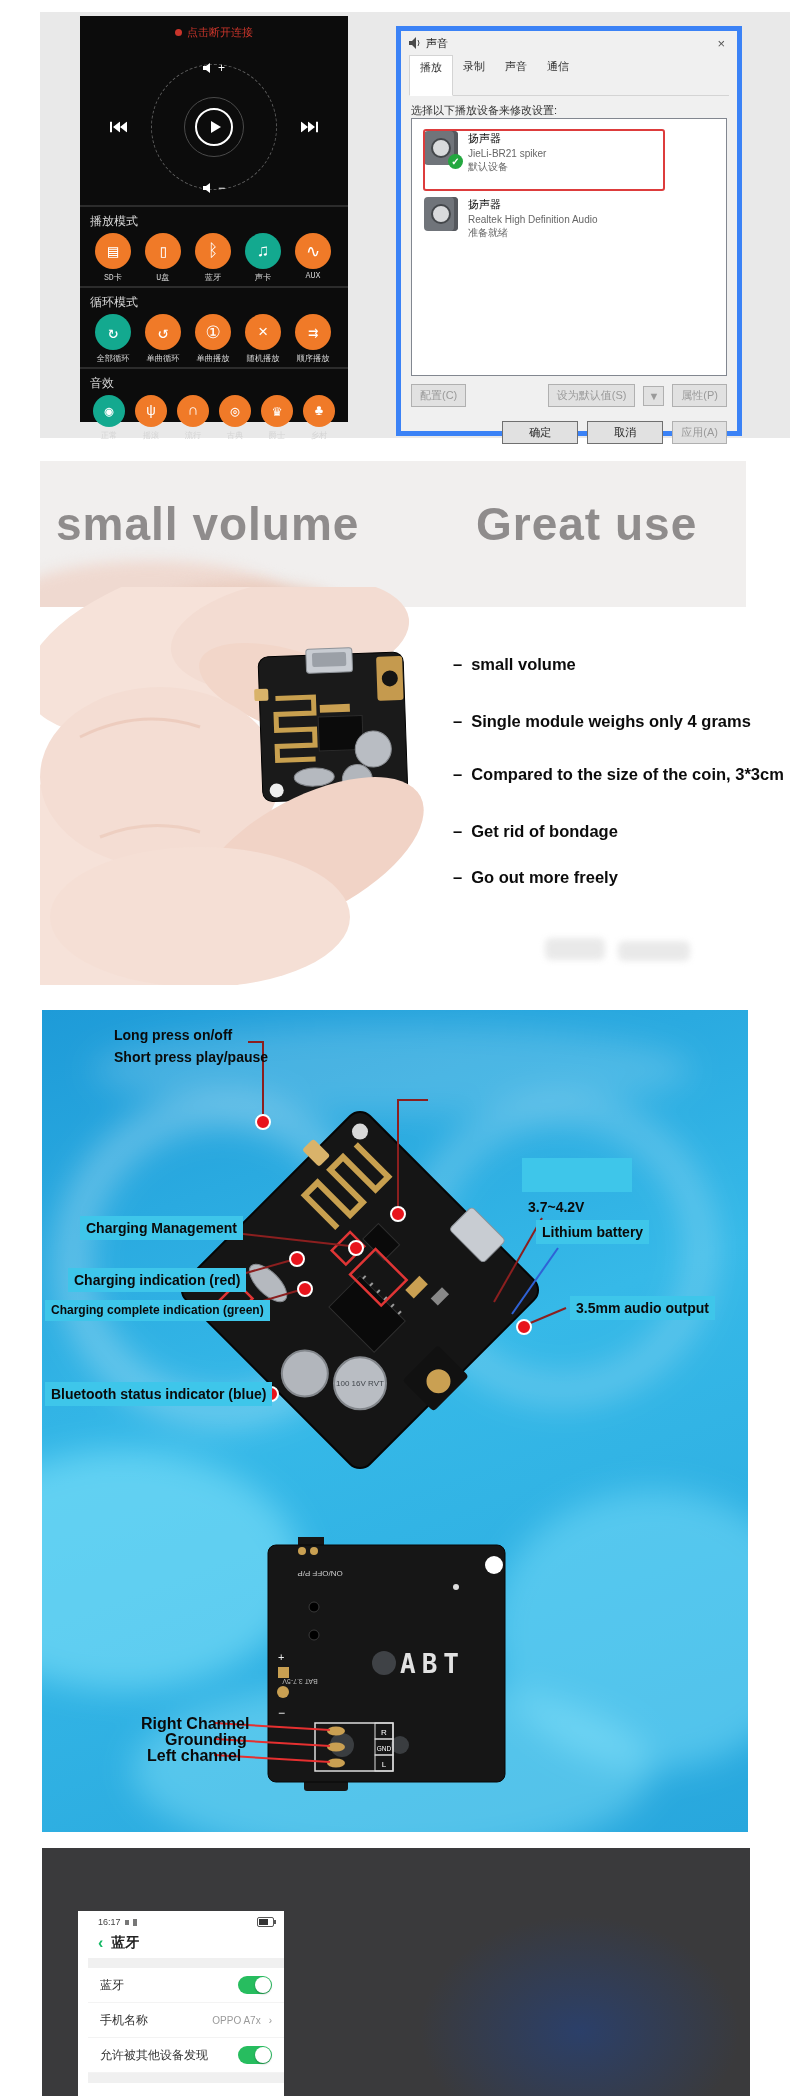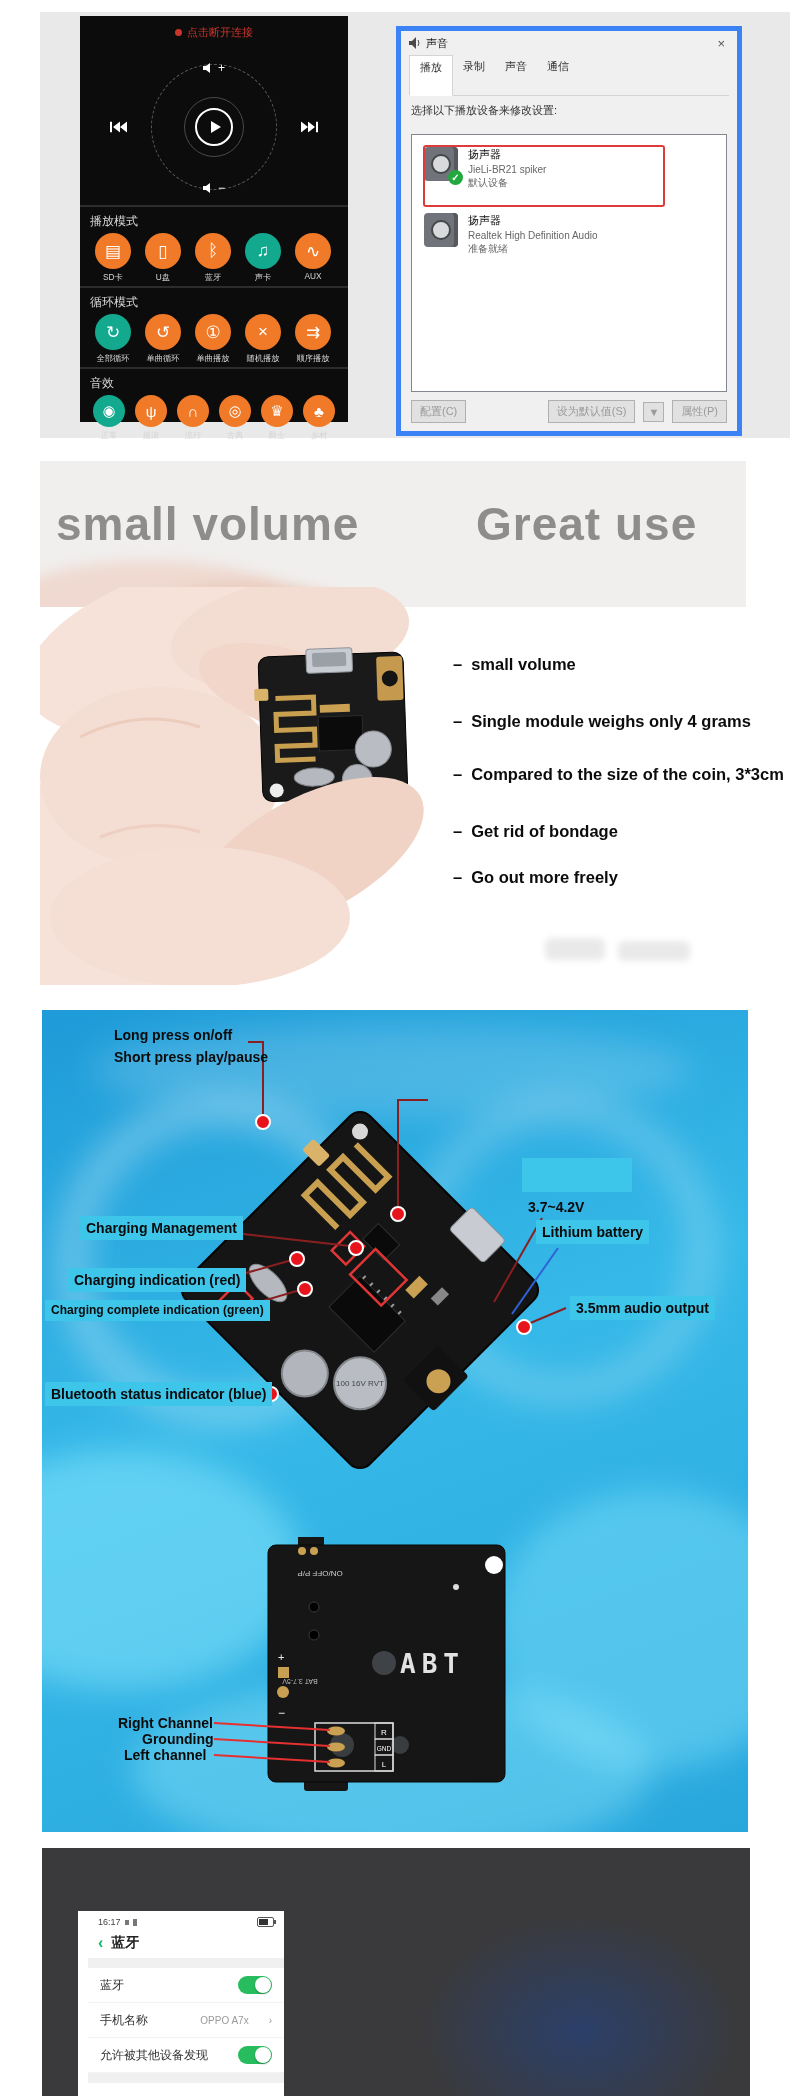--- a/index.html
+++ b/index.html
@@ -18,40 +18,40 @@
   .ring.inner{width:58px;height:58px;border:1px solid #4a4a4a;}
   .playbtn{position:absolute;left:50%;top:50%;transform:translate(-50%,-50%);width:34px;height:34px;
            border:2px solid #fff;border-radius:50%;display:flex;align-items:center;justify-content:center;cursor:pointer;}
   .tri{width:0;height:0;border-left:10px solid #fff;border-top:6px solid transparent;border-bottom:6px solid transparent;margin-left:3px;}
   .ctrl{position:absolute;color:#fff;font-size:12px;display:flex;align-items:center;gap:2px;}
   .ctrl svg{display:block;}
   .c-volup{top:12px;left:50%;transform:translateX(-50%);}
   .c-voldn{bottom:10px;left:50%;transform:translateX(-50%);}
   .c-prev{left:30px;top:50%;transform:translateY(-50%);}
   .c-next{right:30px;top:50%;transform:translateY(-50%);}
-  .pblock{border-top:2px solid #2c2c2c;padding:4px 8px 2px;}
+  .pblock{border-top:2px solid #2c2c2c;padding:4px 8px 2px;font-family:Liberation Mono, monospace;}
   .phead{font-size:12px;color:#d8d8d8;margin:2px 0 3px 2px;}
   .icons{display:flex;}
   .icn{width:50px;text-align:center;cursor:pointer;}
   .icons.six .icn{width:42px;}
   .circ{width:36px;height:36px;border-radius:50%;margin:0 auto;display:flex;align-items:center;
         justify-content:center;font-size:17px;color:#fff;}
   .icons.six .circ{width:32px;height:32px;font-size:15px;}
   .orange{background:#f07a28;}
   .teal{background:#13a98f;}
   .ilbl{display:block;font-size:9px;color:#d5d5d5;margin-top:2px;white-space:nowrap;transform:scale(.92);}
 
   .dialog{position:absolute;left:356px;top:14px;width:336px;height:400px;background:#f0f0f0;
           border:5px solid #3b82f6;font-size:11px;color:#222;}
   .d-title{height:24px;display:flex;align-items:center;padding:0 8px;gap:5px;}
   .d-close{margin-left:auto;color:#555;font-size:13px;cursor:pointer;padding:0 4px;}
   .tabs{display:flex;margin:0 8px;border-bottom:1px solid #d4d4d4;}
   .tab{padding:4px 10px 20px;cursor:pointer;color:#333;}
   .tab.active{background:#fff;border:1px solid #d4d4d4;border-bottom:1px solid #fff;margin-bottom:-1px;}
-  .instr{padding:7px 10px 16px;color:#333;}
+  .instr{padding:7px 10px 0;color:#333;}
   .lbox{margin:0 10px;height:240px;background:#fff;border:1px solid #828790;position:relative;padding:8px;}
   .dev{display:flex;gap:10px;margin-bottom:12px;position:relative;padding:4px 4px 6px;}
   .dev-ic{position:relative;width:34px;height:34px;flex:0 0 auto;}
   .dev-ic .box{position:absolute;inset:0;background:#70747a;border-radius:4px;box-shadow:inset -4px 0 0 #55585d;}
   .dev-ic .cone{position:absolute;left:7px;top:7px;width:20px;height:20px;border-radius:50%;background:#d9dadc;border:2px solid #44474b;box-sizing:border-box;}
   .chk{position:absolute;right:-5px;bottom:-4px;width:15px;height:15px;border-radius:50%;background:#23a73f;
        color:#fff;font-size:10px;line-height:15px;text-align:center;font-weight:bold;}
   .dev .t1{font-size:11px;color:#111;margin-bottom:2px;}
   .dev .t2,.dev .t3{font-size:10px;color:#666;margin-bottom:1px;}
   .redbox{position:absolute;left:3px;top:2px;width:238px;height:58px;border:2px solid #dd3c3c;border-radius:3px;pointer-events:none;}
@@ -80,40 +80,40 @@
   .wm{position:absolute;background:#cfcfcf;opacity:.45;filter:blur(3px);border-radius:6px;}
 
   
   .sec4{left:42px;top:1010px;width:706px;height:822px;background:linear-gradient(160deg,#1e9bd8,#36b9e8 45%,#28a7dd);overflow:hidden;}
   .sec4 svg.overlay{position:absolute;left:0;top:0;}
   .ann{position:absolute;font-weight:bold;color:#0a0a0a;font-size:14px;line-height:1.6;white-space:nowrap;}
   .hl{background:#3ec6ea;padding:1px 6px;display:inline-block;}
   .ann .stack{display:flex;flex-direction:column;align-items:flex-start;gap:2px;}
   .hlbox{position:absolute;background:#3ec6ea;}
   .ann.small{font-size:12px;}
-  .ann.ch{font-size:14px;line-height:1.15;}
+  .ann.ch{font-size:16px;line-height:1.15;margin-left:23px;}
 
   
   .sec5{left:42px;top:1848px;width:708px;height:248px;background:#3a3a3c;overflow:hidden;}
   .glow{position:absolute;right:10px;bottom:-50px;width:320px;height:230px;
         background:radial-gradient(closest-side,rgba(25,70,160,.45),rgba(25,70,160,0));}
   .phone{position:absolute;left:36px;top:63px;width:196px;height:218px;background:#fff;overflow:hidden;padding-left:10px;}
   .ph-status{display:flex;align-items:center;padding:6px 10px 0;font-size:9px;color:#444;gap:4px;}
   .sig{display:inline-block;width:4px;height:5px;background:#777;}
   .sig.s2{height:7px;}
   .batt{margin-left:auto;position:relative;width:15px;height:8px;border:1px solid #555;border-radius:2px;}
   .batt::before{content:"";position:absolute;left:1px;top:1px;bottom:1px;width:9px;background:#333;}
   .batt::after{content:"";position:absolute;right:-3px;top:2px;width:2px;height:4px;background:#555;}
   .ph-head{display:flex;align-items:center;padding:7px 10px 6px;font-size:14px;font-weight:bold;color:#222;gap:8px;}
   .ph-back{color:#14b866;font-size:16px;font-weight:bold;cursor:pointer;}
   .ph-band{height:10px;background:#f0f0f0;}
   .ph-row{display:flex;align-items:center;padding:0 12px;height:34px;font-size:12px;color:#333;border-bottom:1px solid #f3f3f3;cursor:pointer;}
   .toggle{margin-left:auto;width:34px;height:18px;background:#27bd5f;border-radius:9px;position:relative;cursor:pointer;}
   .toggle::after{content:"";position:absolute;right:1px;top:1px;width:16px;height:16px;background:#fff;border-radius:50%;box-shadow:0 1px 2px rgba(0,0,0,.3);}
-  .ph-val{margin-left:auto;font-size:10px;color:#9a9a9a;display:flex;gap:20px;align-items:center;}
+  .ph-val{margin-left:auto;font-size:10px;color:#9a9a9a;display:flex;gap:8px;align-items:center;}
 </style>
 </head>
 <body>
 
 <div class="page">
 
   <section class="sec1">
 
     <div class="panel">
       <div class="p-title">
@@ -308,20 +308,25 @@
             <div class="t3">准备就绪</div>
           </div>
         </div>
       </div>
       <div class="btnrow">
         <span class="wbtn">配置(C)</span>
         <span class="btn-spacer"></span>
         <span class="wbtn">设为默认值(S)</span>
         <span class="wbtn sm">▼</span>
         <span class="wbtn">属性(P)</span>
+      </div>
+      <div class="d-bottom">
+        <span class="wbtn dark">确定</span>
+        <span class="wbtn dark">取消</span>
+        <span class="wbtn">应用(A)</span>
       </div>
     </div>
   </section>
 
   <section class="sec2">
     <div class="pinkblob pb1"></div>
     <div class="pinkblob pb2"></div>
     <div class="big l">small volume</div>
     <div class="big r">Great use</div>
   </section>

